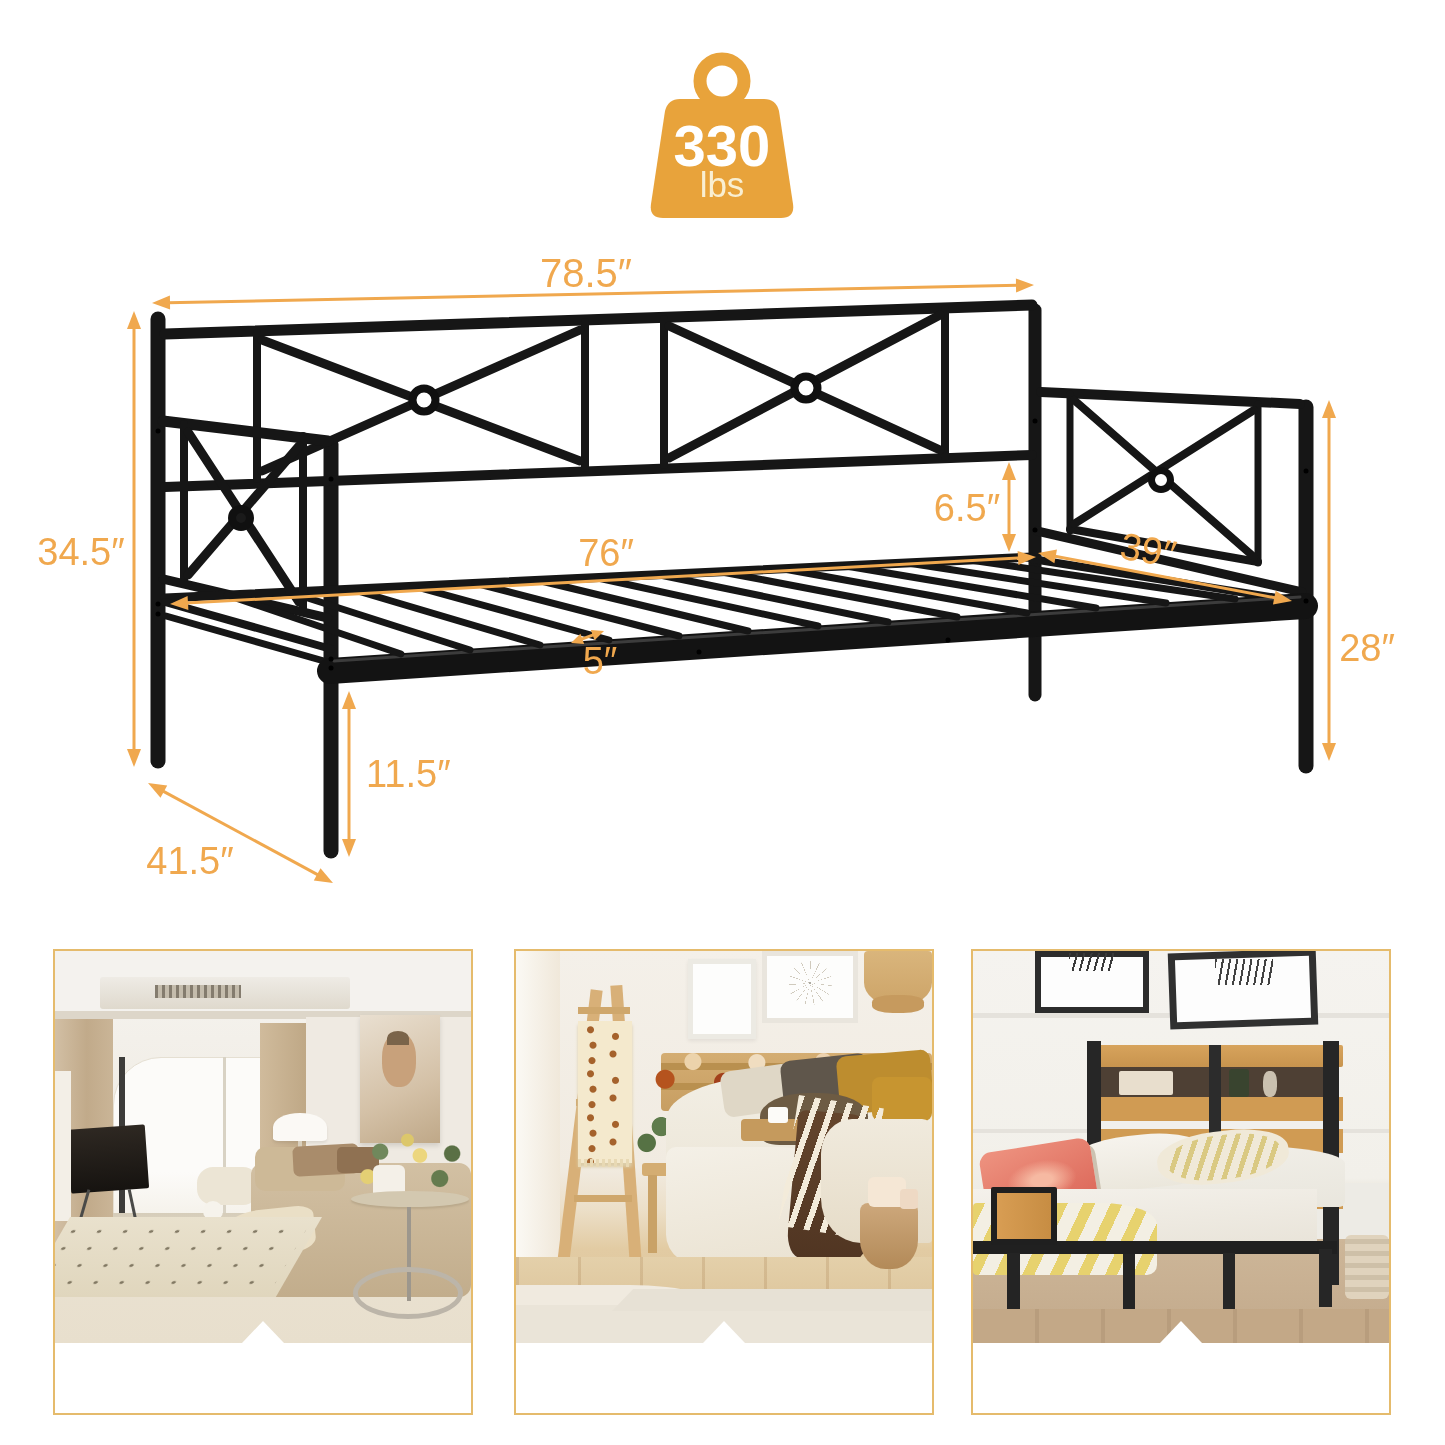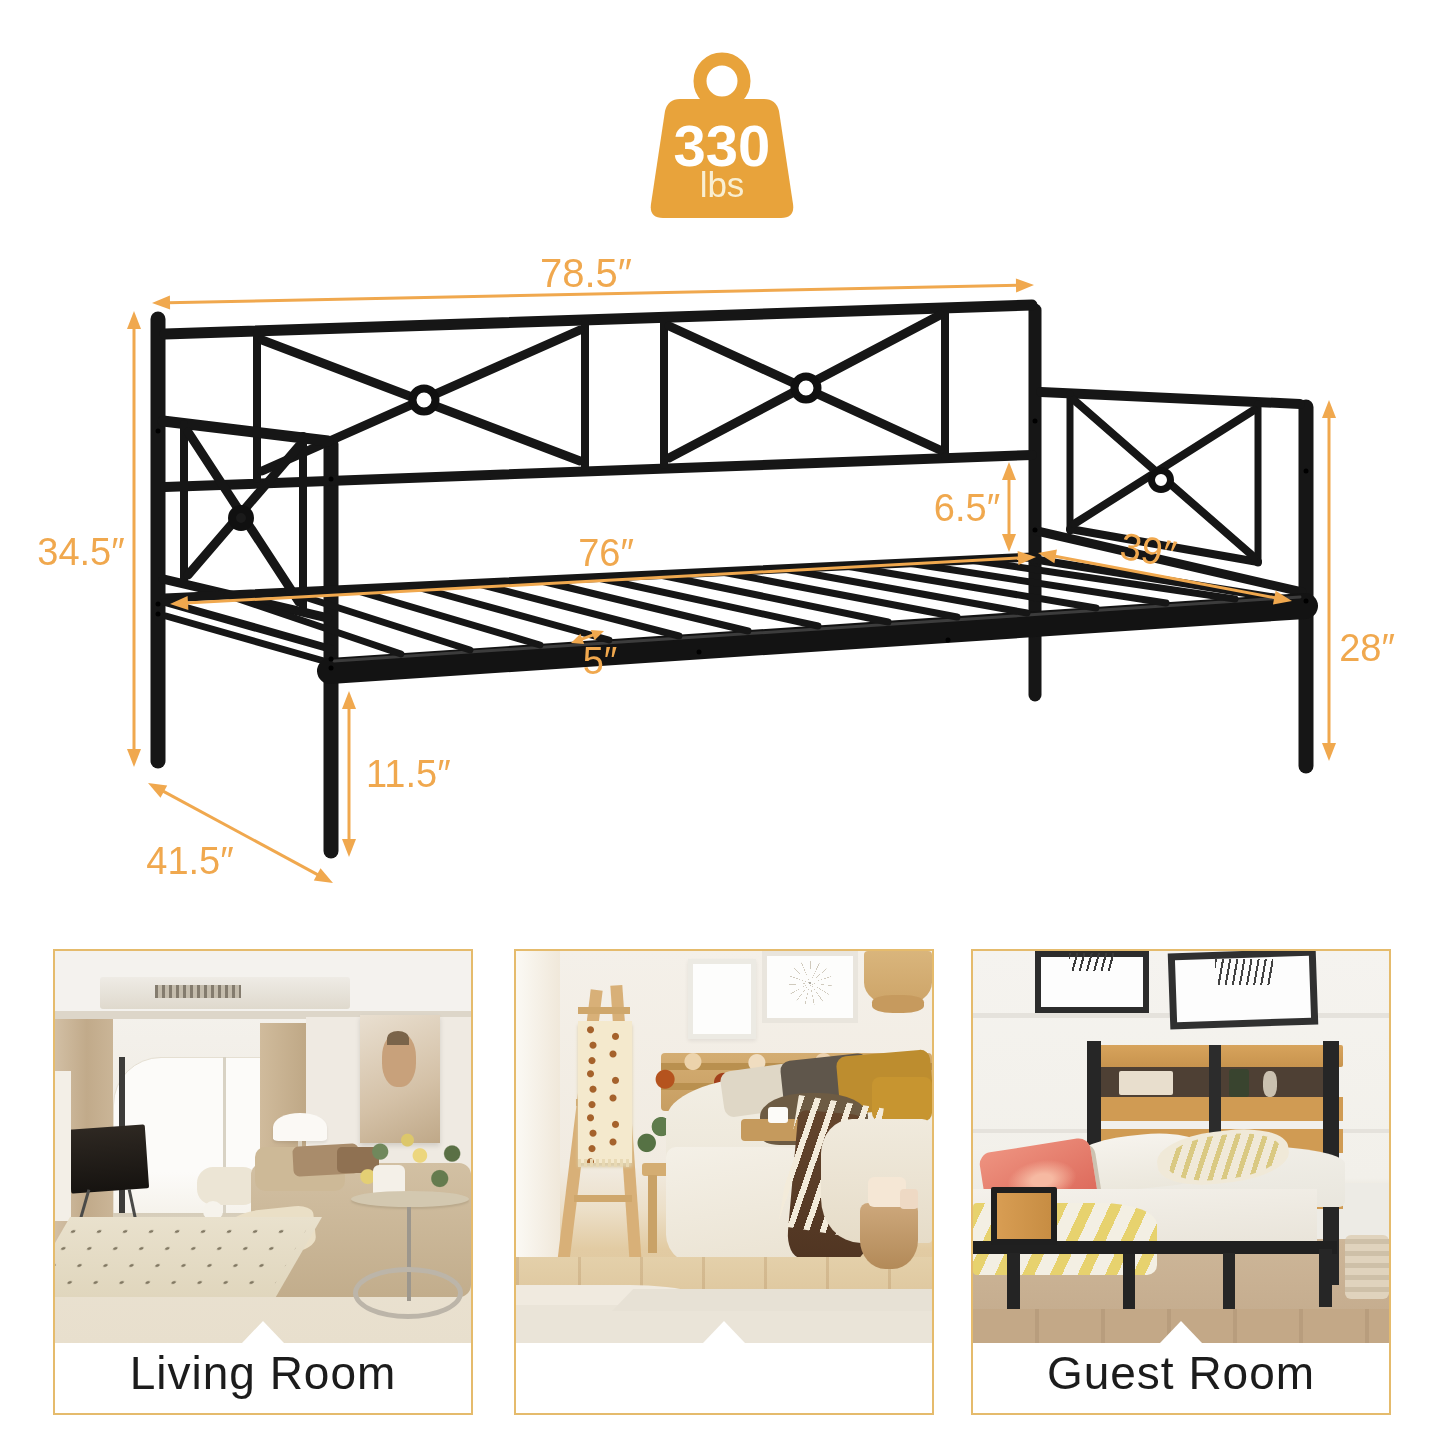--- a/index.html
+++ b/index.html
@@ -153,21 +153,20 @@
 <div class="ab" style="left:148px;top:250px;width:20px;height:20px;background:#f6f3ec;border-radius:50%"></div>
 <div class="ab" style="left:15px;top:266px;width:252px;height:80px;background:linear-gradient(180deg,#e9e1cd,#e0d6bd);transform:skewX(-30deg);transform-origin:top left"></div>
 <div class="ab" style="left:10px;top:272px;width:245px;height:70px;transform:skewX(-30deg);transform-origin:top left;background-image:radial-gradient(#716853 1.8px, transparent 2.6px);background-size:26px 17px;opacity:.85"></div>
 <div class="ab" style="left:288px;top:168px;width:124px;height:96px;background:radial-gradient(circle at 44% 56%,#5e7549 0 7%,transparent 8%),radial-gradient(circle at 62% 38%,#ecd67e 0 7%,transparent 8%),radial-gradient(circle at 30% 34%,#70885c 0 7%,transparent 8%),radial-gradient(circle at 78% 62%,#657b4e 0 7%,transparent 8%),radial-gradient(circle at 52% 22%,#dcc76b 0 6%,transparent 7%),radial-gradient(circle at 88% 36%,#5a7045 0 6%,transparent 7%),radial-gradient(circle at 20% 60%,#e4cf74 0 6%,transparent 7%)"></div>
 <div class="ab" style="left:318px;top:214px;width:32px;height:38px;background:#f4f0e8;border-radius:6px 6px 10px 10px"></div>
 <div class="ab" style="left:296px;top:240px;width:118px;height:16px;background:#d3c8b0;border-radius:50%;box-shadow:0 2px 2px #baa98c"></div>
 <div class="ab" style="left:352px;top:256px;width:4px;height:94px;background:#9d978d"></div>
 <div class="ab" style="left:298px;top:316px;width:110px;height:52px;border:5px solid #bcb5a9;border-radius:50%"></div>
 </div>
     <div class="tri"></div>
-    <div class="lab">Living Room</div>
   </div>
 <div class="card" style="left:514px">
     <div class="ph">
 <div class="ab" style="left:0;top:0;width:416px;height:392px;background:linear-gradient(180deg,#f4f0e9 0%,#f1ebe1 55%,#ecdfc8 66%,#e2cba3 76%,#ddc49a 100%)"></div>
 <div class="ab" style="left:0;top:0;width:44px;height:336px;background:linear-gradient(90deg,#fbf9f4,#f0e8da)"></div>
 <div class="ab" style="left:172px;top:8px;width:68px;height:80px;background:#fdfdfc;border:5px solid #eceae3;box-shadow:0 2px 4px rgba(0,0,0,.07)"></div>
 <div class="ab" style="left:246px;top:0px;width:96px;height:72px;background:#fdfdfc;border:5px solid #e9e5dd"></div>
 <div class="ab" style="left:272px;top:10px;width:44px;height:44px;background:radial-gradient(circle,#8d897e 0 2%,transparent 3%),repeating-conic-gradient(#d0cabd 0 2deg,transparent 2deg 24deg);border-radius:50%"></div>
 <div class="ab" style="left:348px;top:0px;width:68px;height:54px;background:linear-gradient(180deg,#d9b57c,#cda468);border-radius:4px 4px 42% 42%"></div>
 <div class="ab" style="left:356px;top:44px;width:52px;height:18px;background:#c69a5e;border-radius:40%"></div>
@@ -242,13 +241,12 @@
 <div class="ab" style="left:0px;top:290px;width:364px;height:13px;background:#202020"></div>
 <div class="ab" style="left:18px;top:236px;width:66px;height:58px;background:linear-gradient(90deg,#d89d53,#c78d43);border:6px solid #1f1f1f;border-radius:2px"></div>
 <div class="ab" style="left:34px;top:302px;width:13px;height:80px;background:#242424"></div>
 <div class="ab" style="left:150px;top:303px;width:12px;height:76px;background:#242424"></div>
 <div class="ab" style="left:250px;top:302px;width:12px;height:70px;background:#262626"></div>
 <div class="ab" style="left:346px;top:298px;width:13px;height:58px;background:#262626"></div>
 <div class="ab" style="left:0;top:358px;width:416px;height:34px;background:repeating-linear-gradient(90deg,#c3a887 0 62px,#b89d7d 62px 66px)"></div>
 <div class="ab" style="left:372px;top:284px;width:44px;height:64px;background:repeating-linear-gradient(0deg,#e0d3bd 0 7px,#cec0a8 7px 12px);border-radius:6px"></div>
 </div>
     <div class="tri"></div>
-    <div class="lab">Guest Room</div>
   </div>
 </body></html>

